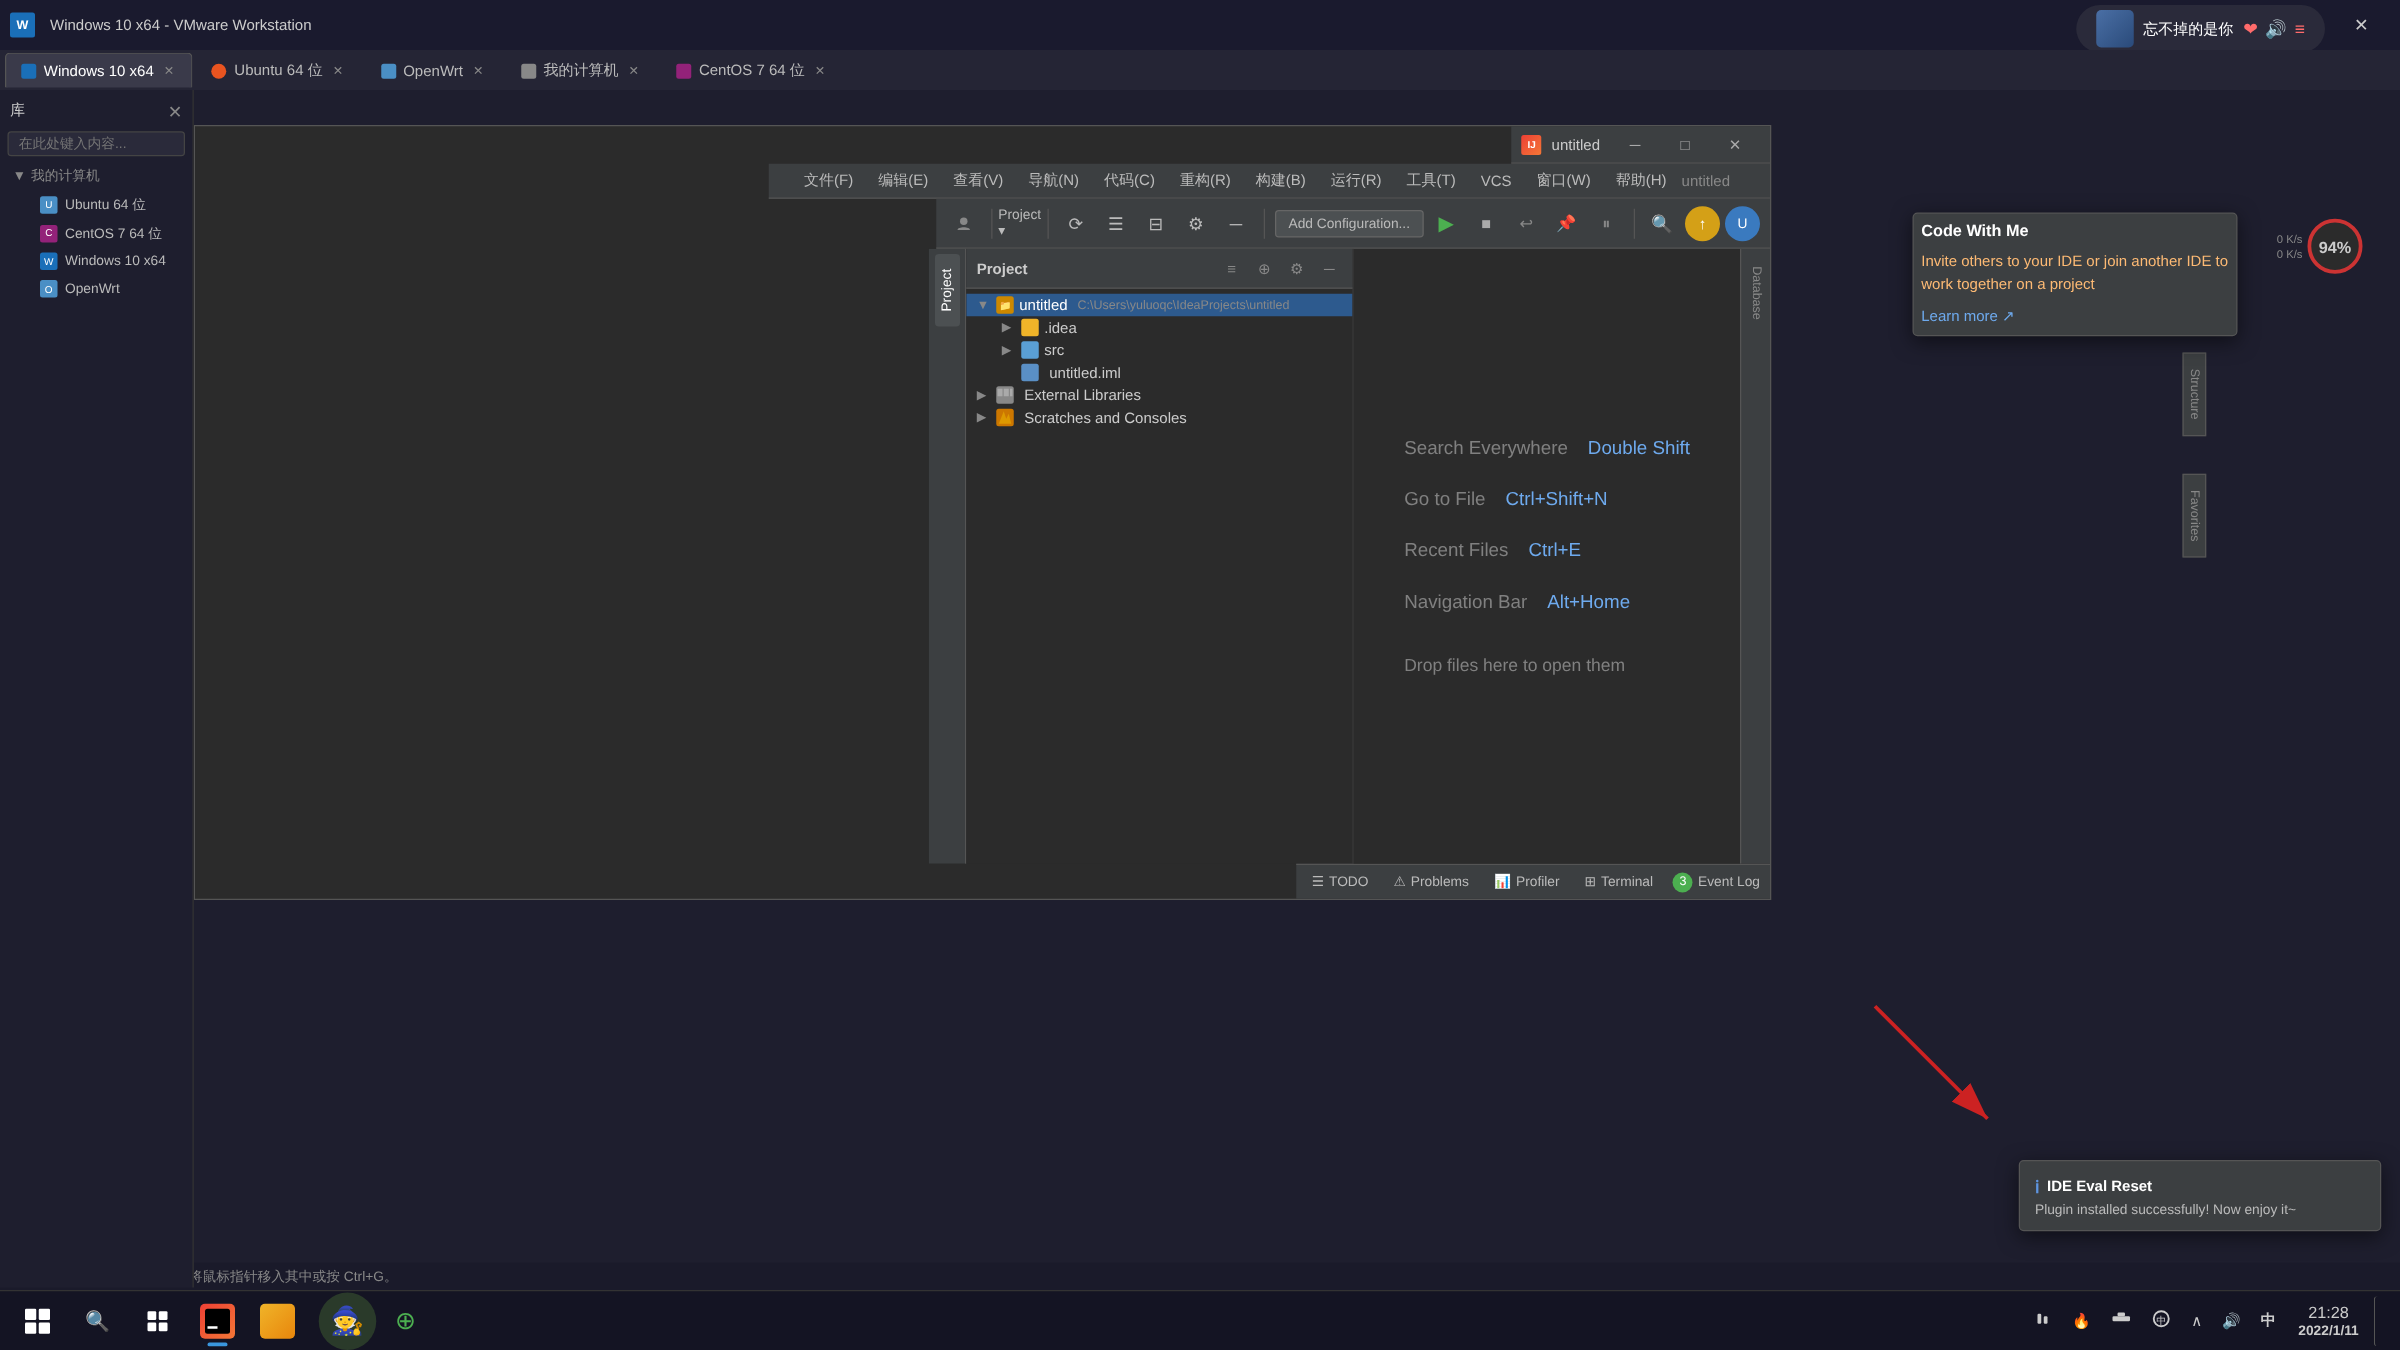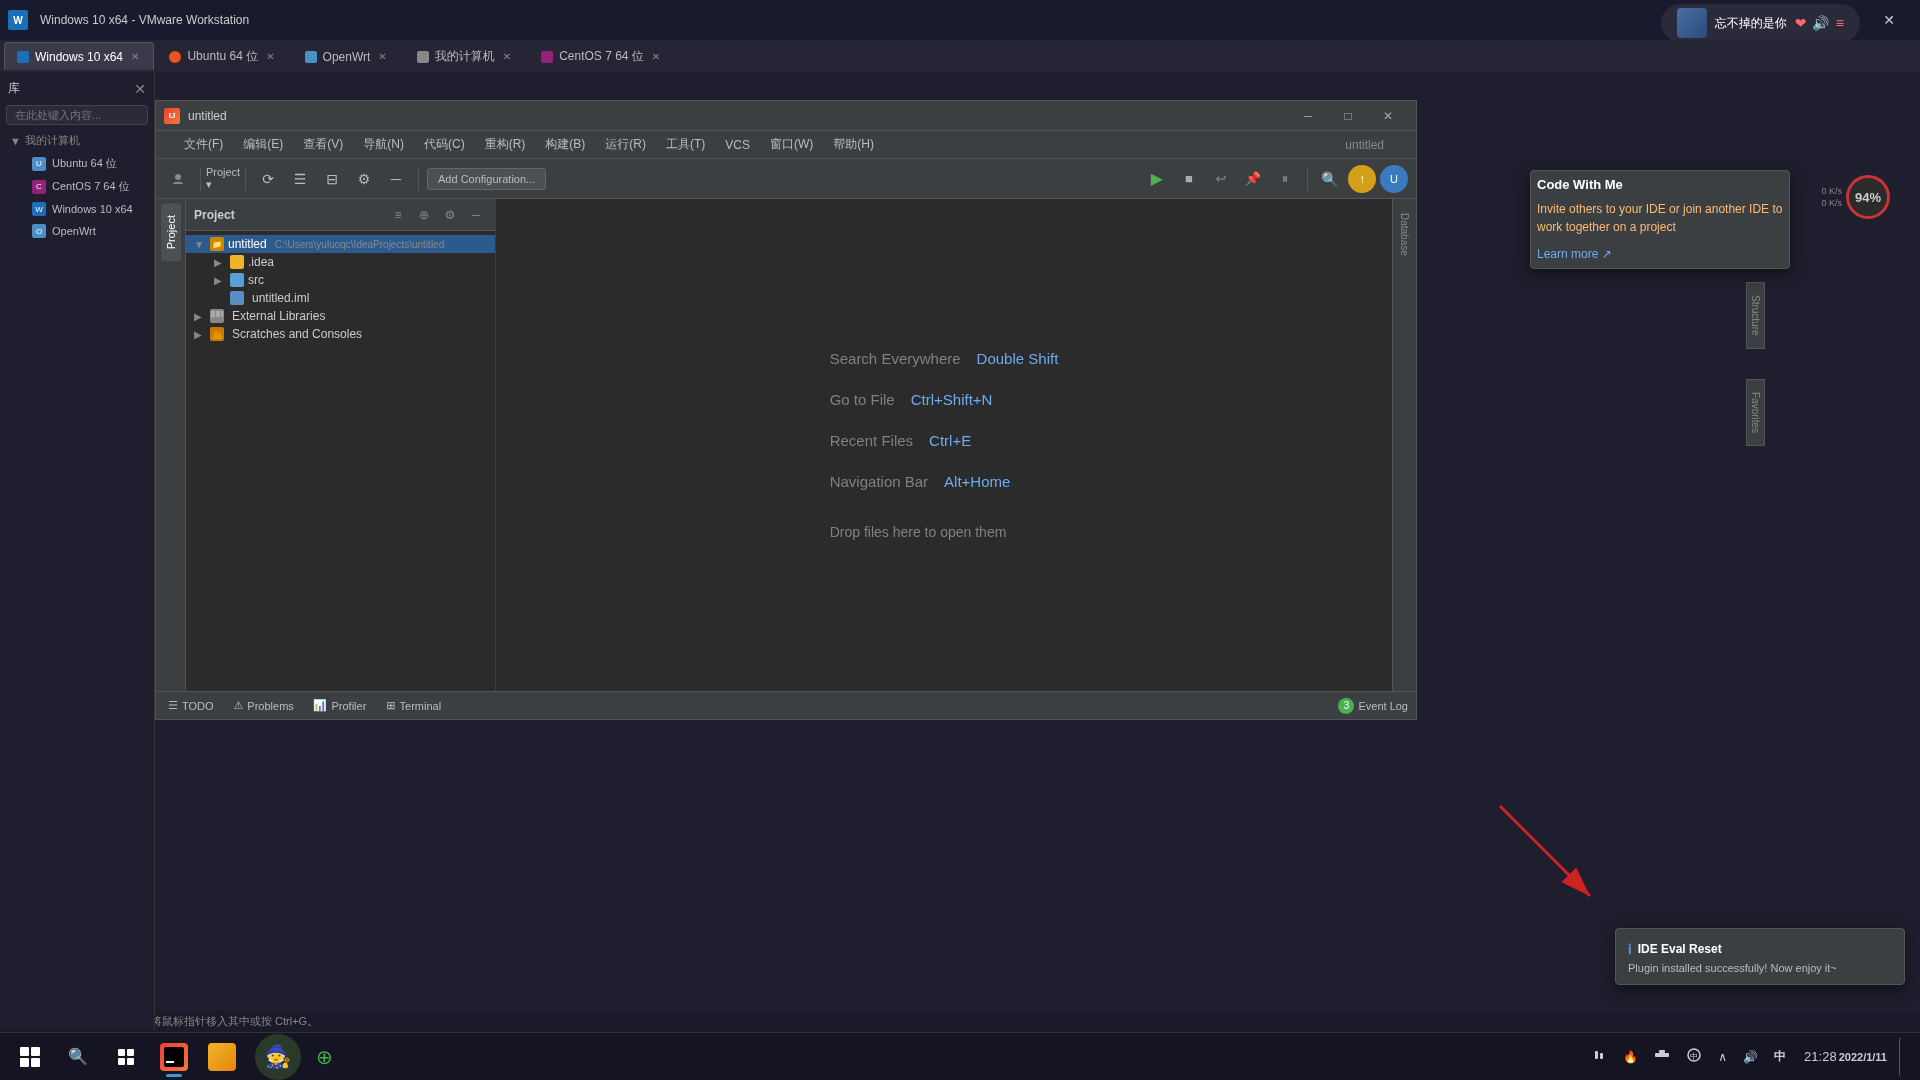--- a/index.html
+++ b/index.html
@@ -173,20 +173,21 @@
       position: absolute;
       top: 100px;
       left: 155px;
       width: 1262px;
       height: 620px;
       background: #2b2b2b;
       border: 1px solid #555;
       z-index: 50;
       display: flex;
       flex-direction: column;
+      align-items: flex-end;
     }
 
     
     .ide-titlebar {
       height: 30px;
       background: #3c3f41;
       display: flex;
       align-items: center;
       padding: 0 8px;
       gap: 8px;
@@ -732,21 +733,21 @@
       color: #ccc;
       font-size: 12px;
     }
     .tray-icon {
       padding: 4px 6px;
       cursor: pointer;
       border-radius: 3px;
     }
     .taskbar-time {
       display: flex;
-      flex-direction: row;
+      flex-direction: column;
       align-items: center;
       padding: 2px 8px;
       cursor: pointer;
       border-radius: 3px;
       color: #ccc;
       font-size: 11px;
       gap: 2px;
     }
     .taskbar-time-text { font-size: 13px; font-weight: 500; }
     .right-panel-tab {

